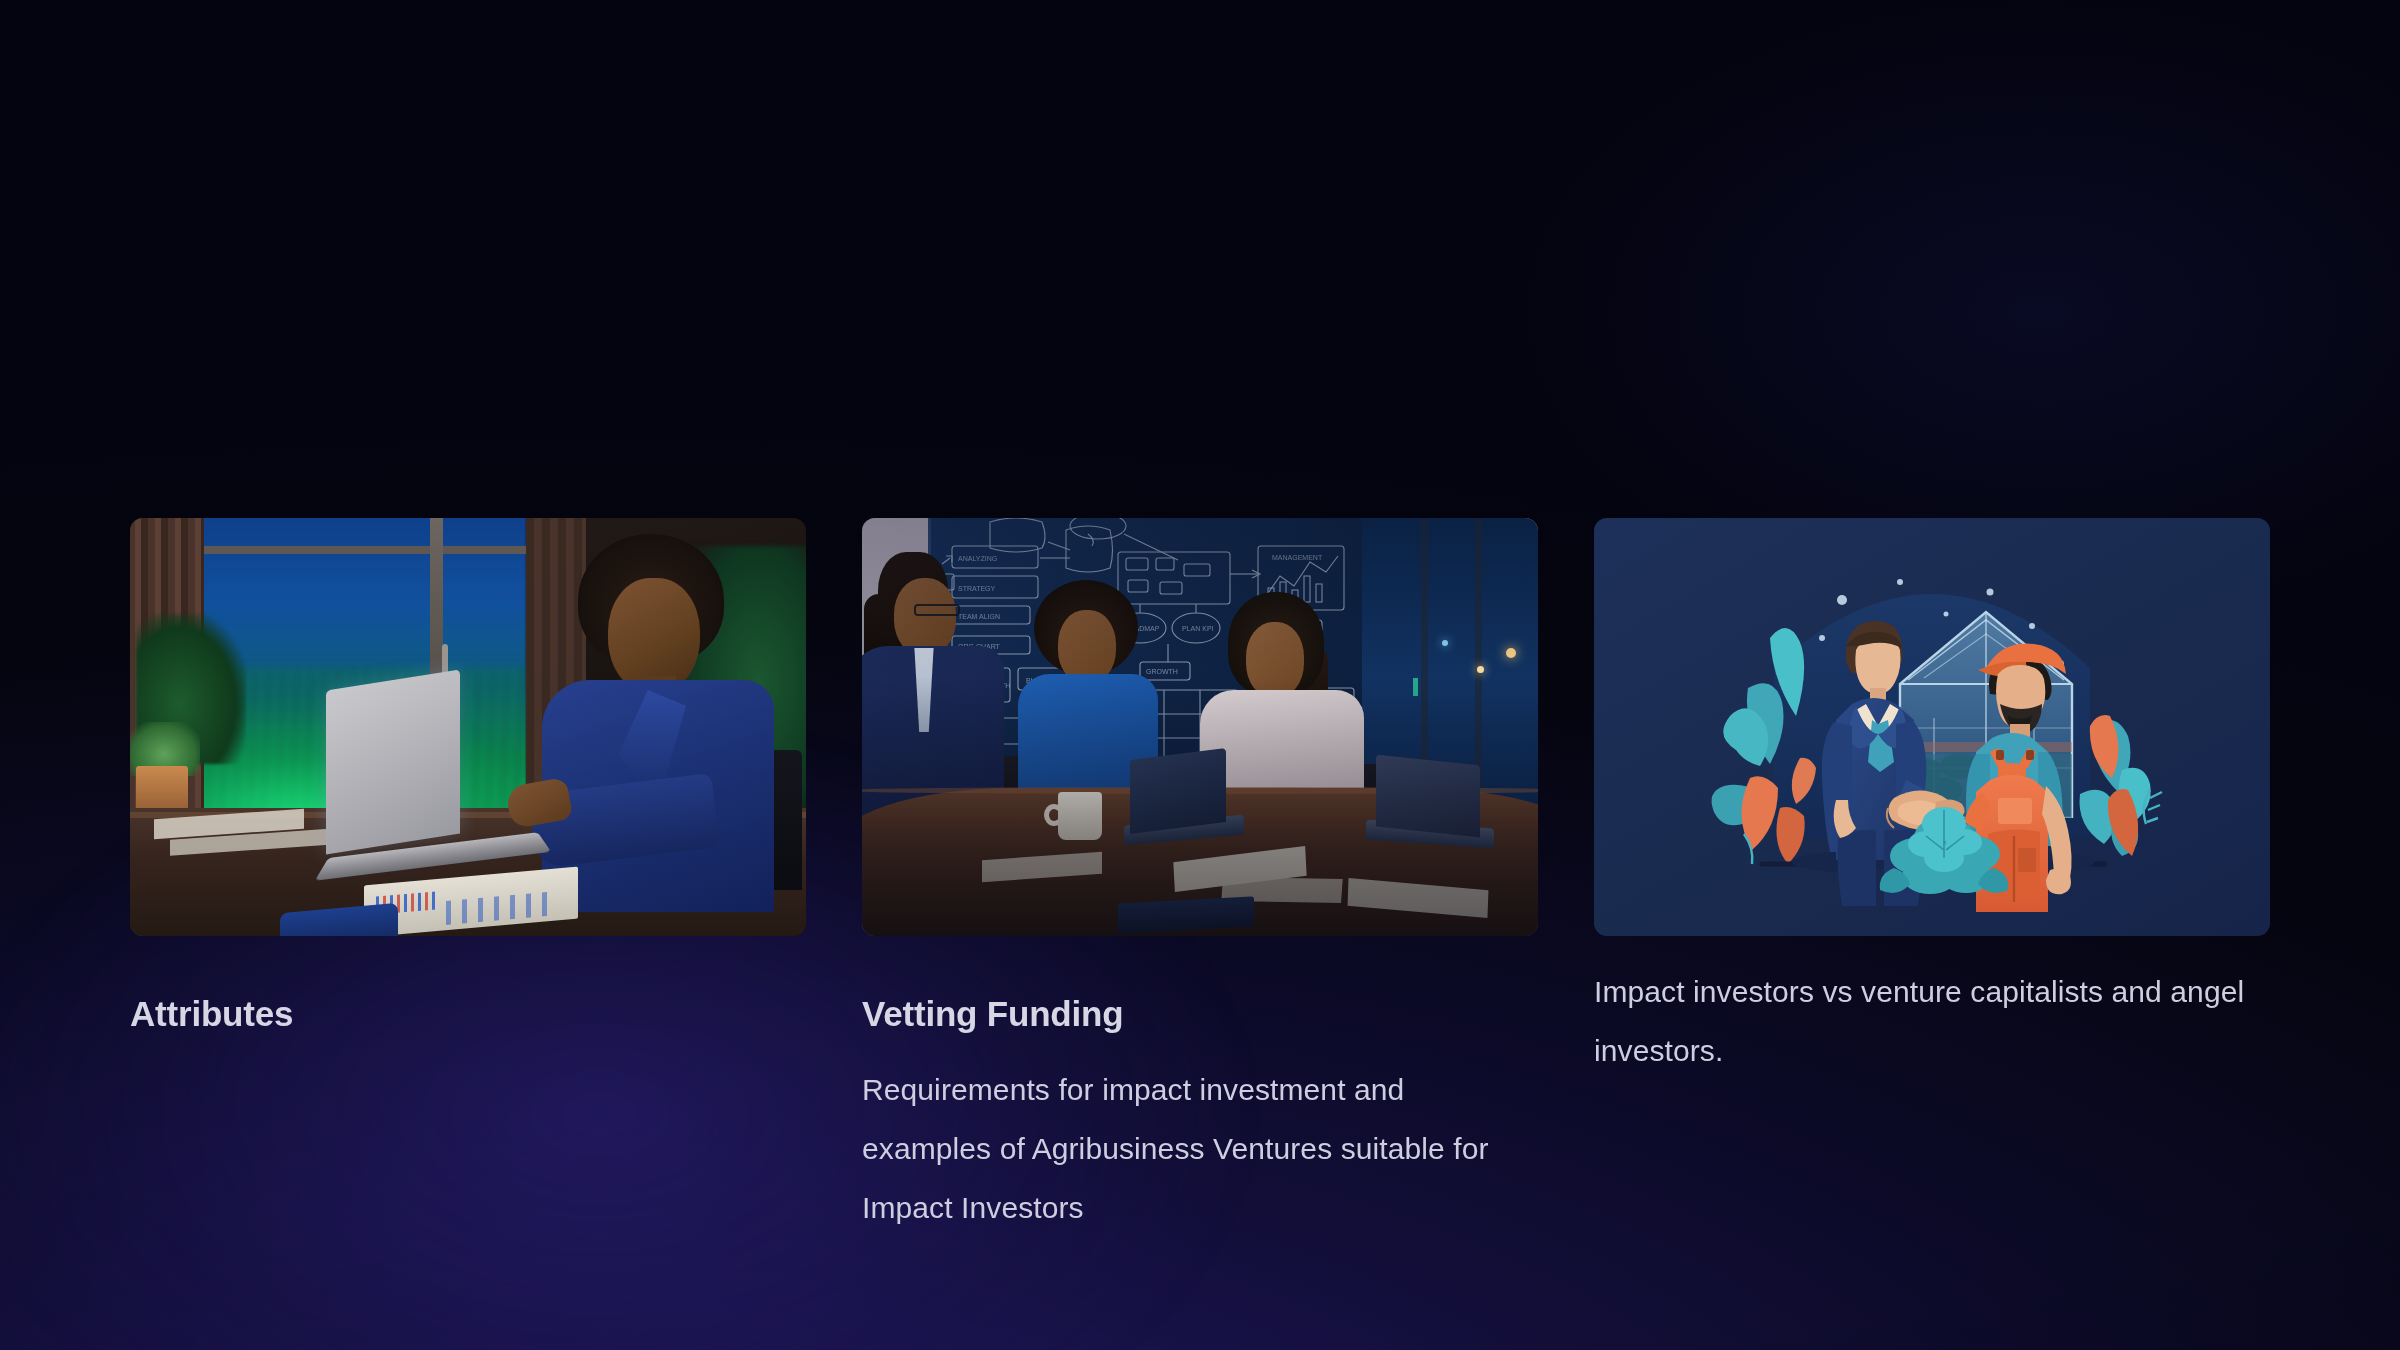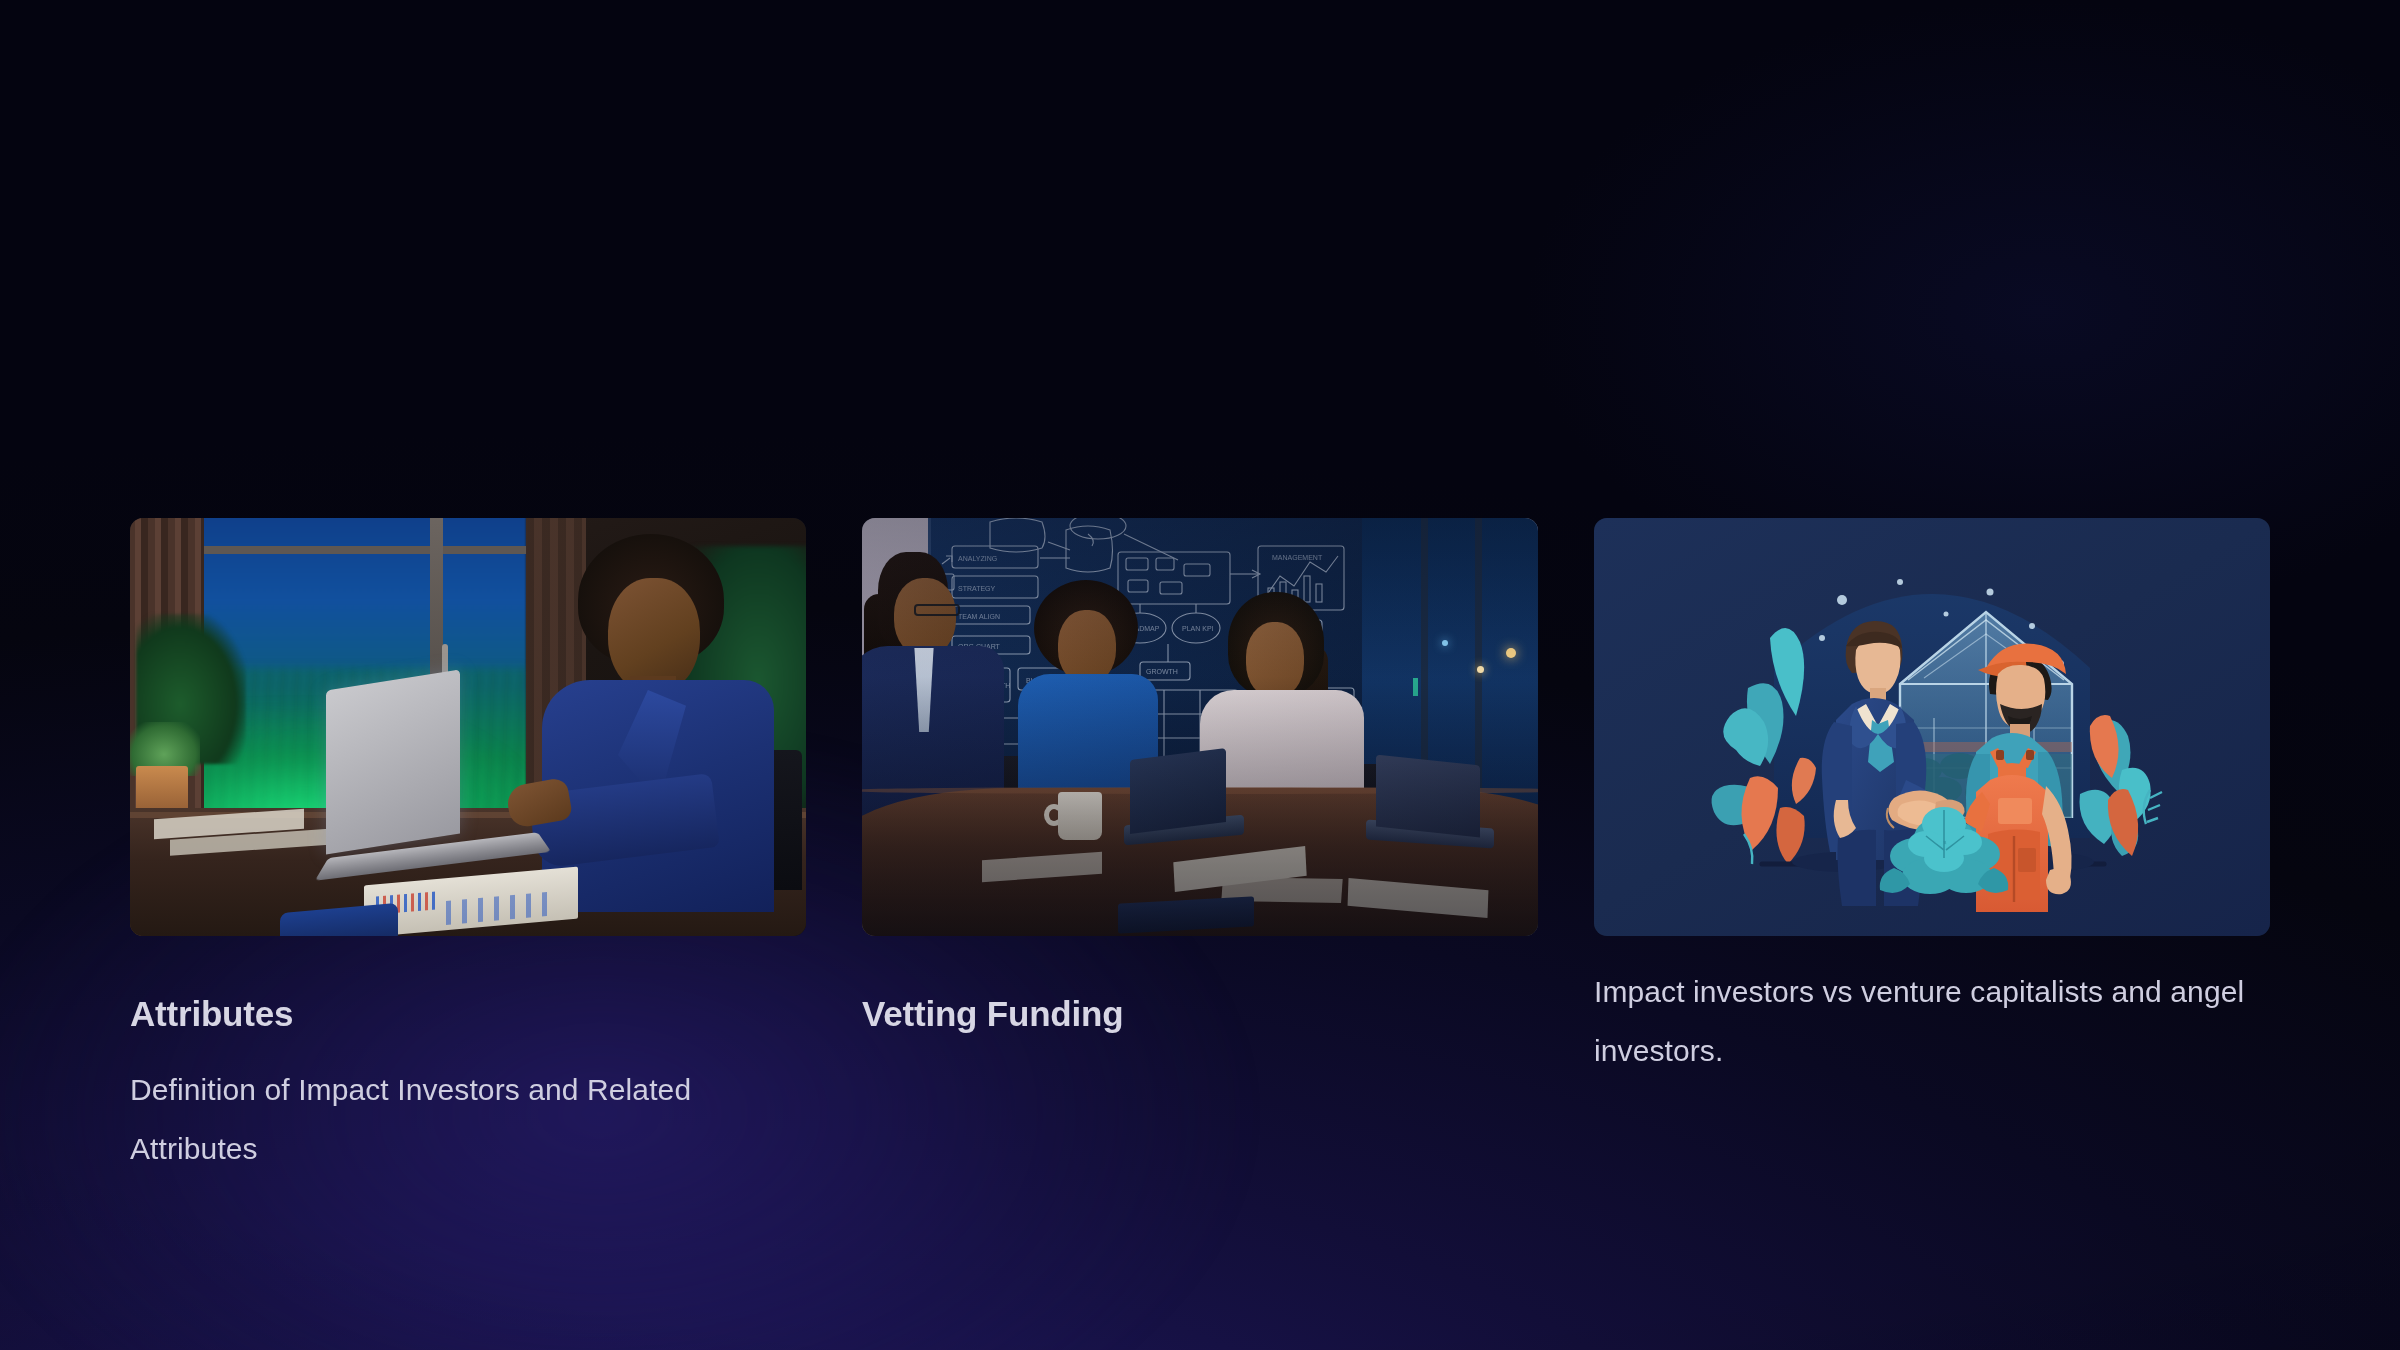--- a/index.html
+++ b/index.html
@@ -352,21 +352,20 @@
         <div class="ph1-paper1"></div>
         <div class="ph1-paper2"></div>
         <div class="ph1-laptop-screen"></div>
         <div class="ph1-laptop-base"></div>
         <div class="ph1-doc"></div>
         <div class="ph1-doc-bars"></div>
         <div class="ph1-doc-dots"></div>
         <div class="ph1-phone"></div>
       </div>
       <div class="card-title">Attributes</div>
-      <div class="card-desc">Definition of Impact Investors and Related Attributes</div>
     </div>
 
     <div class="card">
       <div class="card-media">
         <div class="ph2-wall"></div>
         <div class="ph2-board"></div>
         <svg class="ph2-sketch" viewBox="0 0 470 300">
           <rect x="24" y="34" width="86" height="22" rx="3"></rect>
           <rect x="24" y="64" width="86" height="22" rx="3"></rect>
           <rect x="24" y="94" width="78" height="18" rx="3"></rect>
@@ -476,20 +475,21 @@
         <div class="ph2-mug-h"></div>
         <div class="ph2-mug"></div>
         <div class="ph2-paper-d"></div>
         <div class="ph2-paper-a"></div>
         <div class="ph2-paper-b"></div>
         <div class="ph2-paper-c"></div>
         <div class="ph2-book"></div>
         <div class="ph2-shade"></div>
       </div>
       <div class="card-title">Vetting Funding</div>
+      <div class="card-desc">Requirements for impact investment and examples of Agribusiness Ventures suitable for Impact Investors</div>
     </div>
 
     <div class="card">
       <div class="card-media">
         <div class="ph3-panel"></div>
         <svg viewBox="0 0 676 418" style="position:absolute;inset:0">
           <defs>
             <clipPath id="arch">
               <path d="M196 300 L196 146 q142 -132 284 0 L480 300 Z"></path>
             </clipPath>

